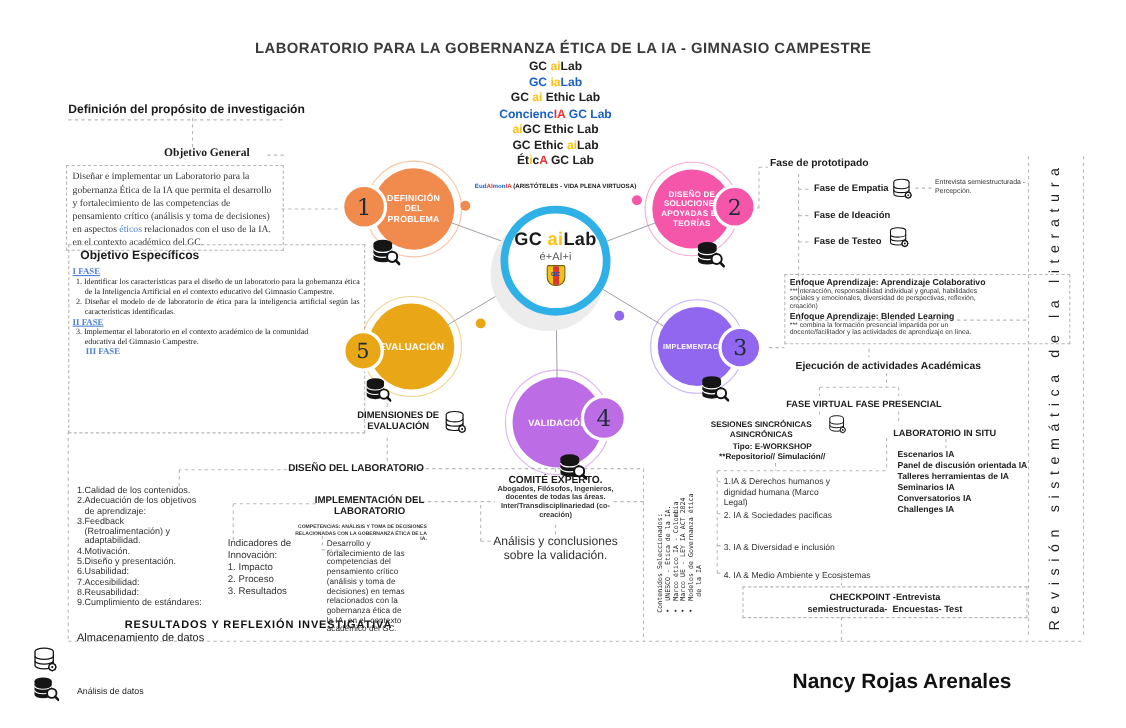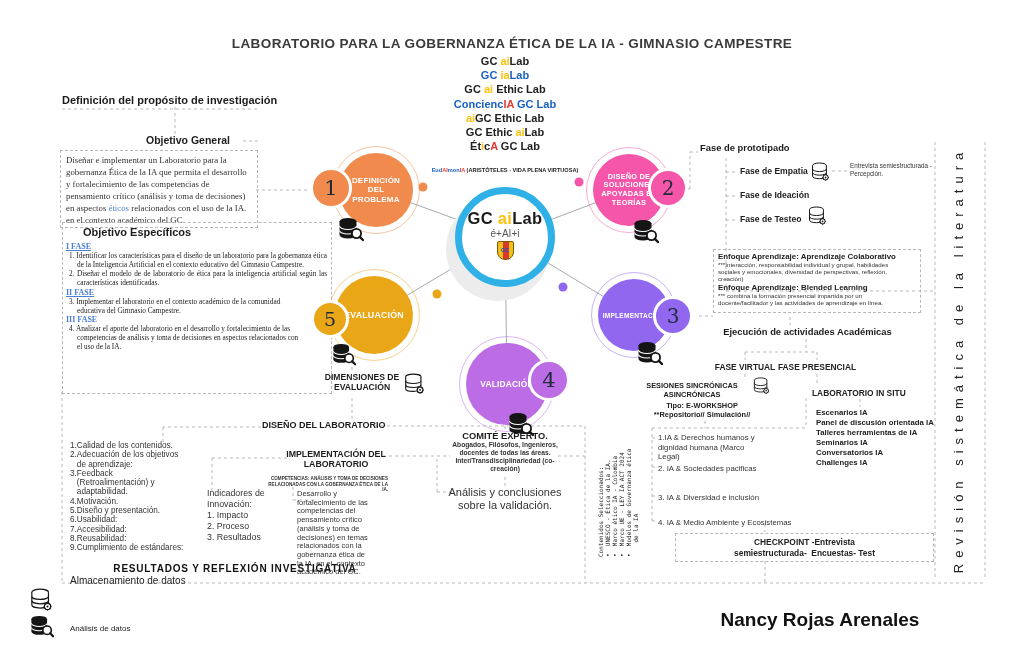--- a/index.html
+++ b/index.html
@@ -90,32 +90,31 @@
     <div><span style="color: rgb(25, 97, 197);">GC </span><span style="color: rgb(255, 193, 13);">ia</span><span style="color: rgb(25, 97, 197);">Lab</span></div>
     <div><span style="color: rgb(33, 33, 33);">GC </span><span style="color: rgb(255, 193, 13);">ai</span><span style="color: rgb(33, 33, 33);"> Ethic Lab</span></div>
     <div><span style="color: rgb(25, 97, 197);">Concienc</span><span style="color: rgb(229, 57, 53);">IA</span><span style="color: rgb(25, 97, 197);"> GC Lab</span></div>
     <div><span style="color: rgb(255, 193, 13);">ai</span><span style="color: rgb(33, 33, 33);">GC Ethic Lab</span></div>
     <div><span style="color: rgb(33, 33, 33);">GC Ethic </span><span style="color: rgb(255, 193, 13);">ai</span><span style="color: rgb(33, 33, 33);">Lab</span></div>
     <div><span style="color: rgb(33, 33, 33);">Ét</span><span style="color: rgb(255, 193, 13);">i</span><span style="color: rgb(33, 33, 33);">c</span><span style="color: rgb(229, 57, 53);">A</span><span style="color: rgb(33, 33, 33);"> GC Lab</span></div>
   </div>
   <div class="abs ctr b" style="left:395px;top:167px;width:220px;font-size:5.6px;"><span style="color: rgb(25, 97, 197);">Eud</span><span style="color: rgb(229, 57, 53);">AI</span><span style="color: rgb(25, 97, 197);">mon</span><span style="color: rgb(229, 57, 53);">IA</span><span style="color: rgb(33, 33, 33);"> (ARISTÓTELES - VIDA PLENA VIRTUOSA)</span></div>
 
   <div class="abs b" style="left:62px;top:94px;font-size:11px;color:#1c1c1c;">Definición del propósito de investigación</div>
-  <div class="abs ctr b" style="left:128px;top:134px;width:120px;font-size:10.5px;color:#1c1c1c;">Objetivo General</div>
+  <div class="abs ctr b" style="left:128px;top:134px;width:120px;font-size:10.5px;color:#1c1c1c;font-family:Liberation Serif, serif;">Objetivo General</div>
   <div class="abs dashbox serif" style="left:60px;top:150px;width:186px;height:70px;padding:3px 5px;font-size:8.8px;line-height:12.1px;"><span style="color: rgb(51, 51, 51);">Diseñar e implementar un Laboratorio para la gobernanza Ética de la IA que permita el desarrollo y fortalecimiento de las competencias de pensamiento crítico  (análisis y toma de decisiones) en aspectos </span><span style="color: rgb(74, 127, 212);">éticos</span><span style="color: rgb(51, 51, 51);"> relacionados con el uso de la IA. en el contexto académico del GC.</span></div>
 
   <div class="abs dashbox" style="left:62px;top:222px;width:268px;height:170px;">
-    <div class="b" style="margin:3px 0 4px 20px;font-size:11px;color:#1c1c1c;">Objetivo Específicos</div>
+    <div class="b" style="margin:3px 0 4px 10px;font-size:11px;color:#1c1c1c;">Objetivo Específicos</div>
     <div class="b serif" style="margin-left:3px;font-size:8px;color:#4a7fd4;text-decoration:underline;">I FASE</div>
     <div class="serif" style="margin:1px 4px 0 14px;text-indent:-8px;font-size:7.3px;line-height:8.7px;text-align:justify;">1. Identificar los características para el diseño de un laboratorio para la gobernanza ética de la Inteligencia Artificial en el contexto educativo del Gimnasio Campestre.</div>
     <div class="serif" style="margin:1px 4px 0 14px;text-indent:-8px;font-size:7.3px;line-height:8.7px;text-align:justify;">2. Diseñar el modelo de de laboratorio de ética para la inteligencia artificial según las características identificadas.</div>
     <div class="b serif" style="margin-left:3px;font-size:8px;color:#4a7fd4;text-decoration:underline;">II FASE</div>
     <div class="serif" style="margin:1px 40px 0 14px;text-indent:-8px;font-size:7.3px;line-height:8.7px;">3. Implementar el laboratorio en el contexto académico de la comunidad educativa del Gimnasio Campestre.</div>
-    <div class="b serif" style="margin-left:3px;font-size:8px;color:#4a7fd4;">III FASE</div>
-    <div class="serif" style="margin:1px 30px 0 14px;text-indent:-8px;font-size:7.3px;line-height:8.7px;">4. Analizar el aporte del laboratorio en el desarrollo y fortalecimiento de las competencias de análisis y toma de decisiones en aspectos relacionados con el uso de la IA.</div>
+    <div class="b serif" style="margin-left:15px;font-size:8px;color:#4a7fd4;">III FASE</div>
   </div>
 
   <div class="ghost"></div>
   <div class="hub">
     <div class="b" style="margin-top:15px;font-size:16.5px;letter-spacing:.3px;"><span style="color: rgb(27, 27, 27);">GC </span><span style="color: rgb(255, 193, 13);">ai</span><span style="color: rgb(27, 27, 27);">Lab</span></div>
     <div style="font-size:10px;color:#555;">é+AI+i</div>
     <div class="crest">GC</div>
   </div>
 
   <div class="ring" style="left: 332px; top: 146px; width: 88px; height: 88px; border-color: rgb(240, 138, 77);"></div>
@@ -180,21 +179,21 @@
       <use href="#dbS"></use>
     </svg>
   <div class="abs pre" style="left:850px;top:162px;font-size:6.3px;line-height:7.5px;color:#333;">Entrevista semiestructurada -
 Percepción.</div>
   <div class="abs b" style="left:740px;top:190px;font-size:8.6px;">Fase de Ideación</div>
   <div class="abs b" style="left:740px;top:214px;font-size:8.6px;">Fase de Testeo</div>
   <svg class="icon" style="left:808px;top:206px;" width="20" height="20">
       <use href="#dbS"></use>
     </svg>
 
-  <div class="abs dashbox" style="left:713px;top:249px;width:208px;height:64px;padding:2px 4px;box-sizing:border-box;">
+  <div class="abs dashbox" style="left:713px;top:249px;width:260px;height:64px;padding:2px 4px;box-sizing:border-box;">
     <div class="b" style="font-size:7.9px;">Enfoque Aprendizaje: Aprendizaje Colaborativo</div>
     <div class="pre" style="font-size:6.2px;line-height:7px;color:#333;">***Interacción, responsabilidad individual y grupal, habilidades
 sociales y emocionales, diversidad de perspectivas, reflexión,
 creación)</div>
     <div class="b" style="font-size:7.9px;margin-top:1px;">Enfoque Aprendizaje: Blended Learning</div>
     <div class="pre" style="font-size:6.2px;line-height:7px;color:#333;">*** combina la formación presencial impartida por un
 docente/facilitador y las actividades de aprendizaje en línea.</div>
   </div>
 
   <div class="abs ctr b" style="left:700px;top:326px;width:215px;font-size:9.4px;color:#1c1c1c;">Ejecución de actividades Académicas</div>

